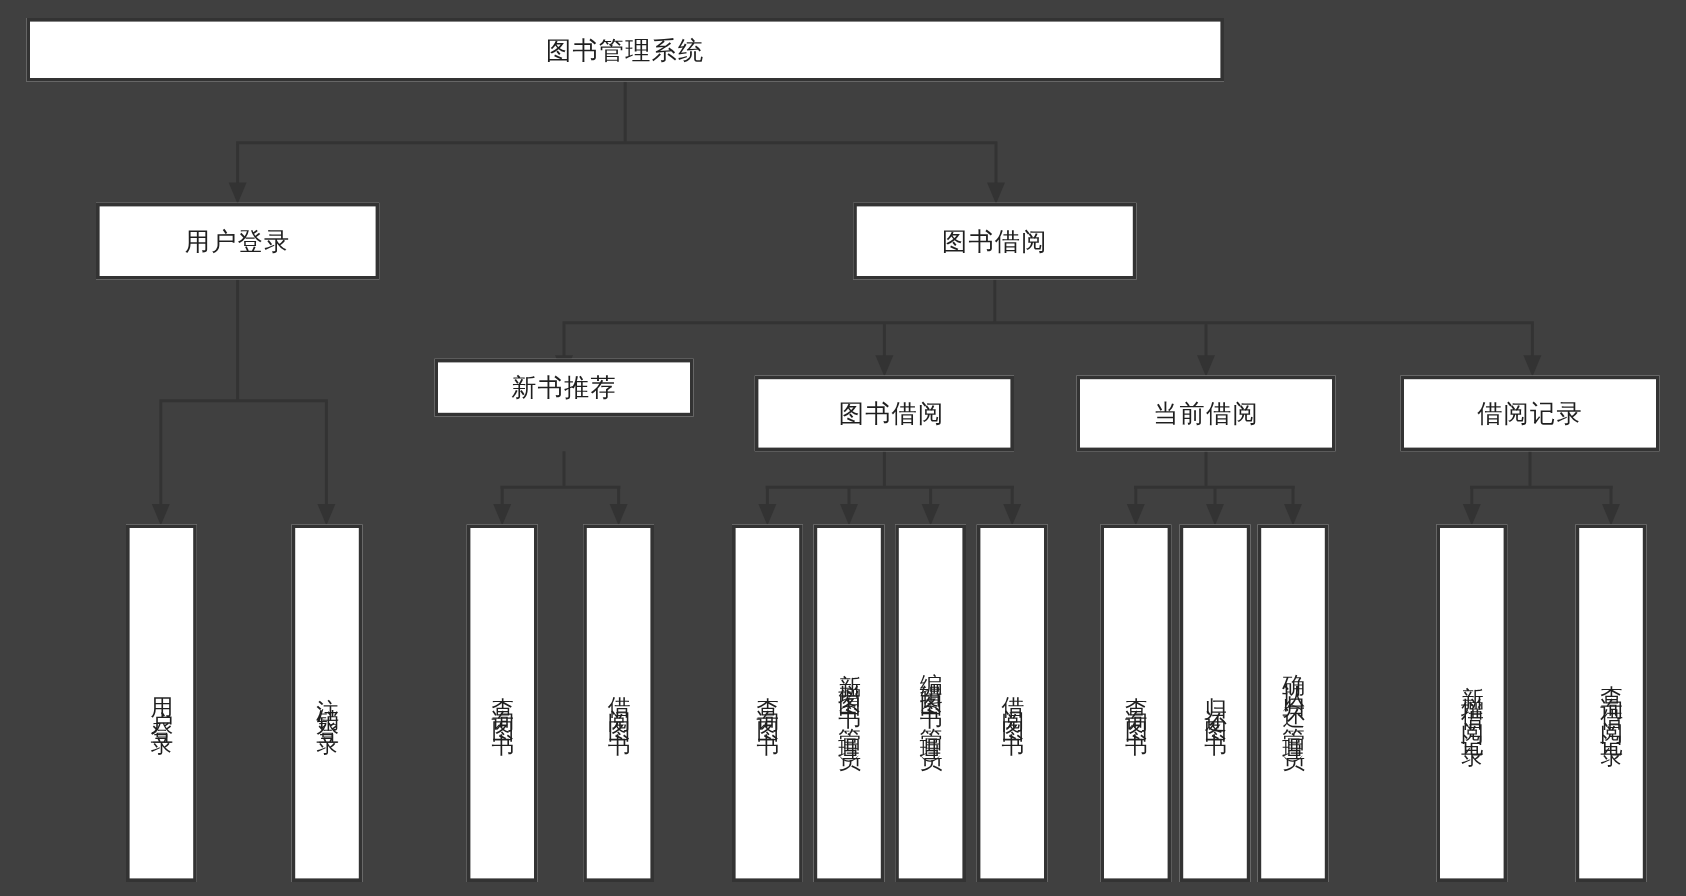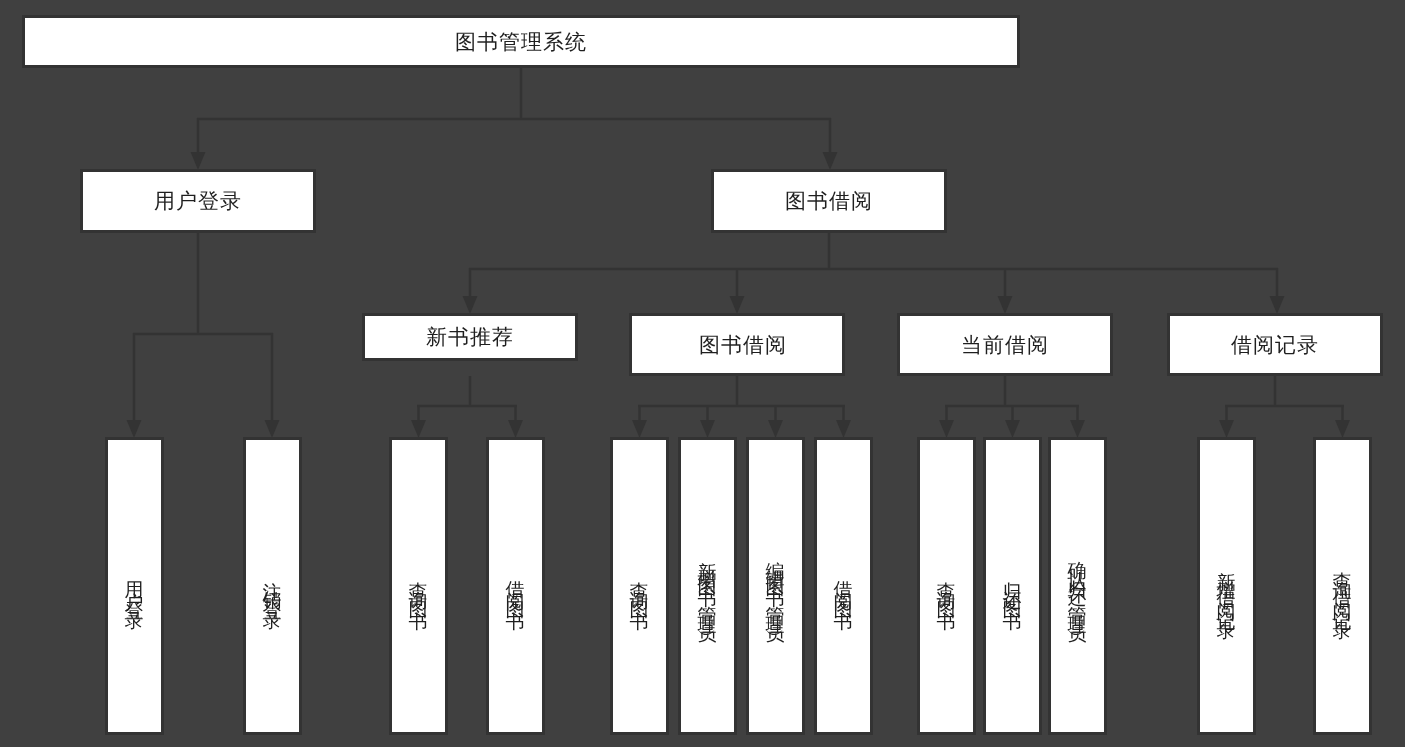--- a/index.html
+++ b/index.html
@@ -97,21 +97,21 @@
     <span>图书管理系统</span>
   </div>
 
   <div class="node hnode" style="left:80px;top:169px;width:236px;height:64px;">
     <span>用户登录</span>
   </div>
   <div class="node hnode" style="left:711px;top:169px;width:236px;height:64px;">
     <span>图书借阅</span>
   </div>
 
-  <div class="node hnode" style="left:362px;top:313px;width:216px;height:48px;">
+  <div class="node hnode" style="left:362px;top:299px;width:216px;height:48px;">
     <span>新书推荐</span>
   </div>
   <div class="node hnode" style="left:629px;top:313px;width:216px;height:63px;padding-left:12px;">
     <span>图书借阅</span>
   </div>
   <div class="node hnode" style="left:897px;top:313px;width:216px;height:63px;">
     <span>当前借阅</span>
   </div>
   <div class="node hnode" style="left:1167px;top:313px;width:216px;height:63px;">
     <span>借阅记录</span>

